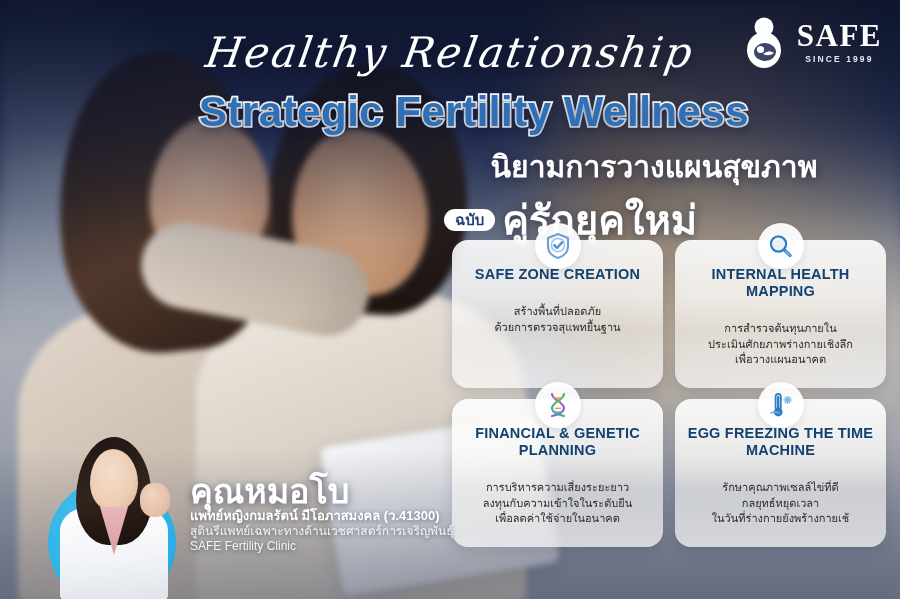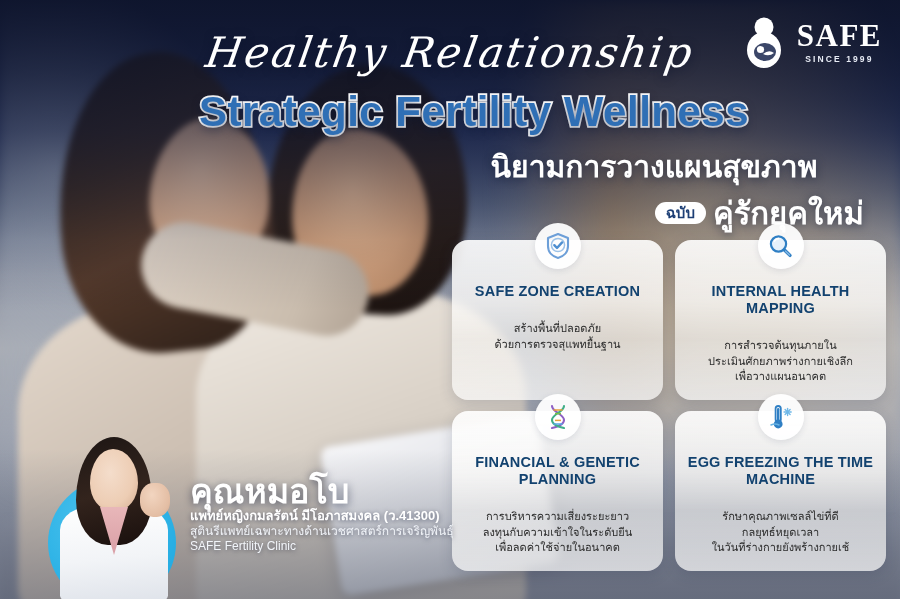--- a/index.html
+++ b/index.html
@@ -149,30 +149,30 @@
     position: absolute; right: 36px; top: 150px;
     width: 420px; text-align: center;
     color: #ffffff;
   }
   .thai-head-l1 {
     font-size: 30px; font-weight: 700; line-height: 1.12;
     text-shadow: 0 2px 8px rgba(15,25,55,0.55);
   }
   .thai-head-l2 {
     margin-top: 4px;
-    display: flex; align-items: center; justify-content: flex-end; gap: 7px;
+    display: flex; align-items: center; justify-content: flex-start; gap: 7px;
   }
   .pill {
     background: #ffffff; color: #1d3f75;
     font-size: 15px; font-weight: 700;
     padding: 3px 11px 4px; border-radius: 999px;
     line-height: 1; white-space: nowrap;
   }
   .thai-head-big {
-    font-size: 31px; font-weight: 700; color: #ffffff;
+    font-size: 40px; font-weight: 700; color: #ffffff;
     text-shadow: 0 2px 8px rgba(15,25,55,0.55);
   }
 
   
   .cards {
     position: absolute; left: 452px; top: 240px;
     width: 434px;
     display: grid; grid-template-columns: 1fr 1fr;
     gap: 11px 12px;
   }
@@ -194,21 +194,21 @@
     position: absolute; top: -17px; left: 50%;
     transform: translateX(-50%);
     width: 46px; height: 46px; border-radius: 50%;
     background: rgba(255,255,255,0.94);
     display: flex; align-items: center; justify-content: center;
     box-shadow: 0 2px 6px rgba(40,50,80,0.12);
   }
   .card-title {
     font-size: 14.5px; font-weight: 700;
     color: #12426f; letter-spacing: 0.2px;
-    line-height: 1.18; margin-top: 19px;
+    line-height: 1.18; margin-top: 2px;
   }
   .card-divider { height: 22px; }
   .card-body {
     font-size: 11px; color: #2d2d2d;
     line-height: 1.42; font-weight: 400; font-family: Liberation Mono, monospace;
   }
   .card-body div { white-space: nowrap; }
 
   
   .doctor { position: absolute; left: 40px; bottom: 0; width: 420px; height: 176px; }

